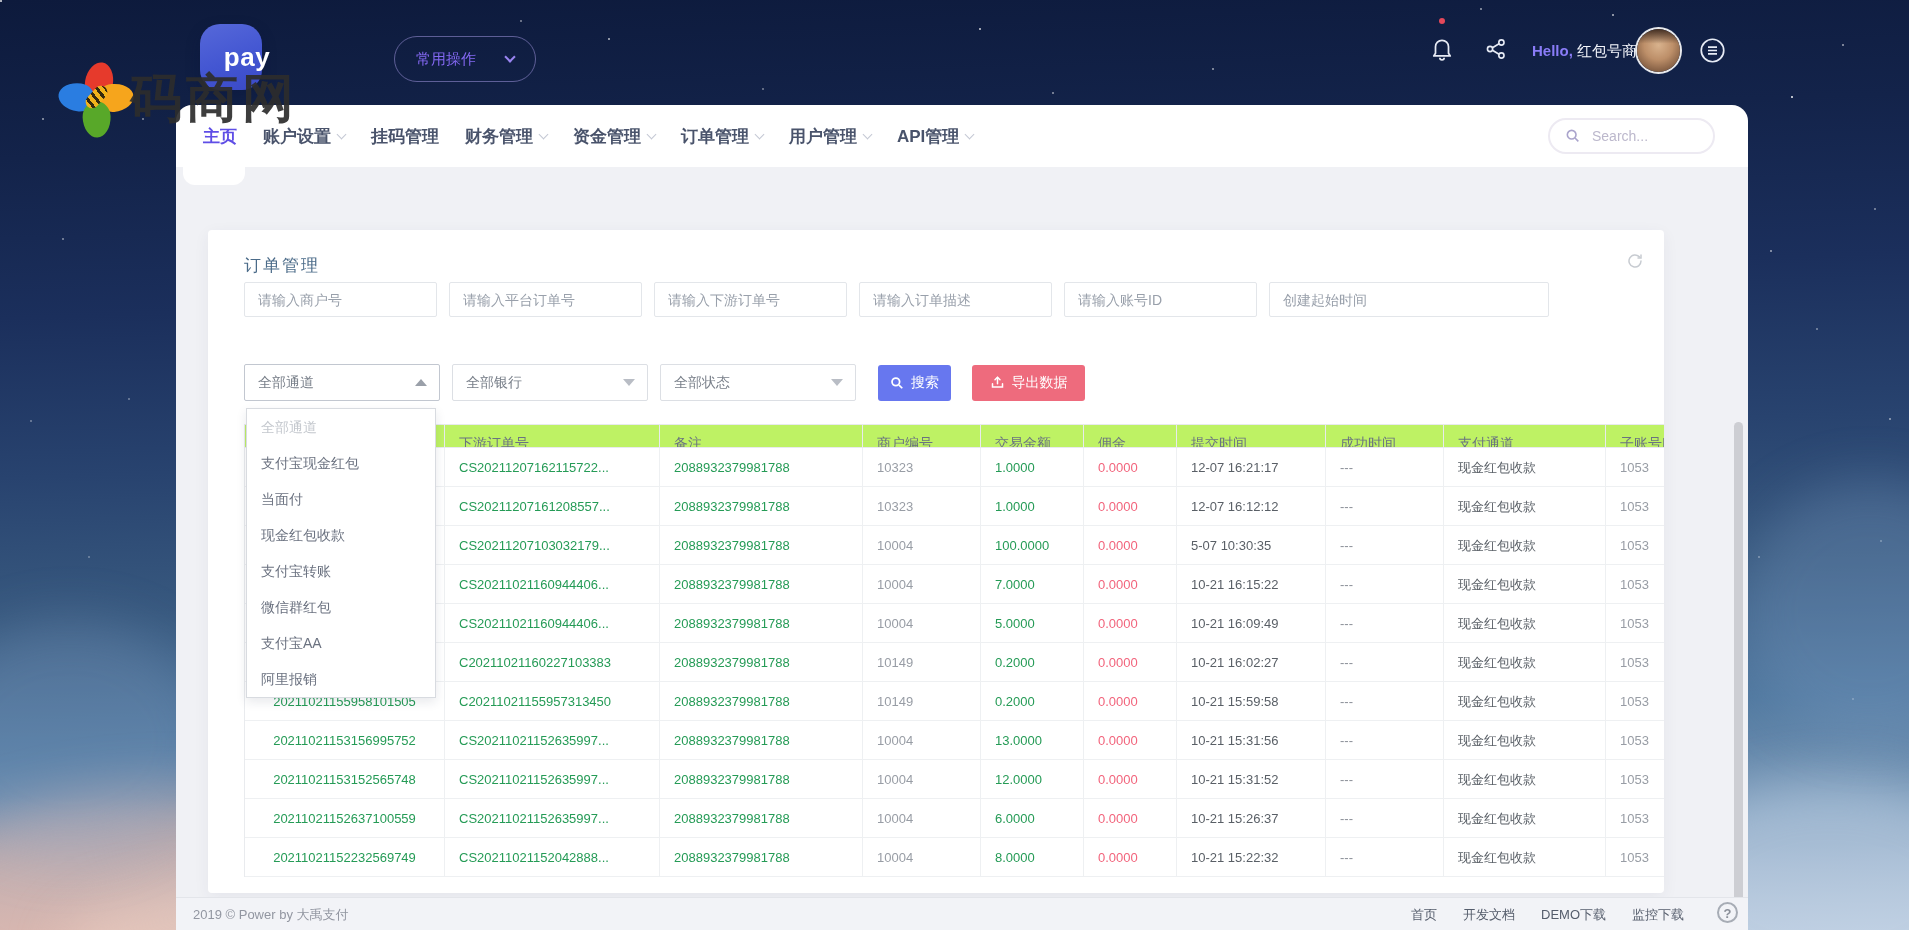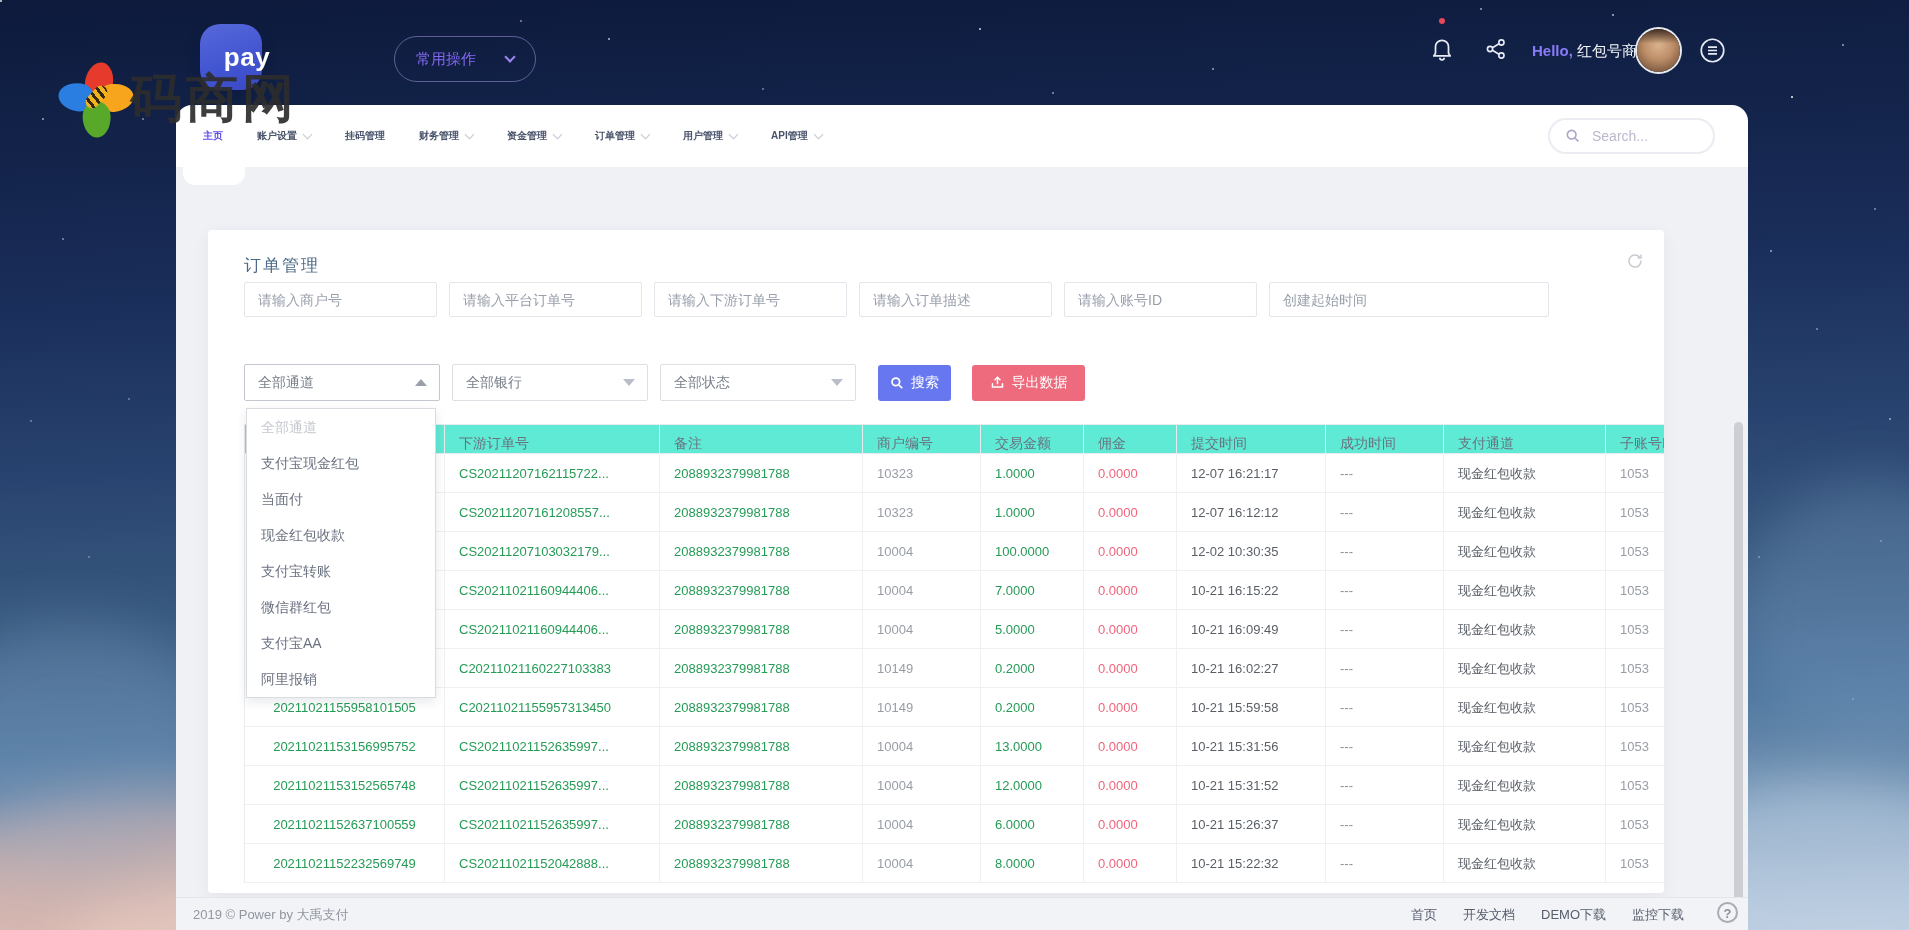--- a/index.html
+++ b/index.html
@@ -52,21 +52,21 @@
   .petal{position:absolute;left:30px;top:12px;width:28px;height:36px;border-radius:50% 50% 48% 48%/58% 58% 42% 42%;transform-origin:50% 105%;}
   .p-red{background:#e63a2c;transform:rotate(10deg);}
   .p-blue{background:#2a7de1;transform:rotate(-82deg);}
   .p-orange{background:#f6a51c;transform:rotate(84deg);}
   .p-green{background:#58a829;transform:rotate(178deg);}
   .bee{position:absolute;left:38px;top:34px;width:13px;height:26px;border-radius:7px;transform:rotate(42deg);
     background:repeating-linear-gradient(10deg,#f2b31b 0 4px,#35290f 4px 7px);}
   
   .navbar{position:absolute;left:176px;top:105px;width:1572px;height:62px;background:#fff;border-radius:16px 16px 0 0;
     display:flex;align-items:center;padding-left:27px;z-index:5;}
-  .nav-item{display:flex;align-items:center;gap:7px;margin-right:34px;font-size:10px;font-weight:bold;color:#49536b;cursor:pointer;white-space:nowrap;}
+  .nav-item{display:flex;align-items:center;gap:7px;margin-right:26px;font-size:17px;font-weight:bold;color:#49536b;cursor:pointer;white-space:nowrap;}
   .nav-item.active{color:#5f4ee6;}
   .nchev{display:inline-block;width:7px;height:7px;border-right:1.6px solid #c4c8d4;border-bottom:1.6px solid #c4c8d4;transform:rotate(45deg);margin-top:-4px;}
   .searchpill{position:absolute;right:33px;top:13px;width:167px;height:36px;border:2px solid #edeaf2;border-radius:19px;
     display:flex;align-items:center;gap:9px;padding-left:15px;background:#fff;}
   .searchpill input{border:none;outline:none;width:110px;font-size:14px;color:#6b6880;background:transparent;font-family:inherit;}
   .searchpill input::placeholder{color:#bcb8cc;}
   .content{position:absolute;left:176px;top:167px;width:1572px;height:763px;background:#f0f1f5;z-index:4;}
   .tabnotch{position:absolute;left:7px;top:0;width:62px;height:18px;background:#fff;border-radius:0 0 12px 12px;}
   .scrollthumb{position:absolute;right:5px;top:255px;width:9px;height:500px;background:#cdced3;border-radius:5px;cursor:pointer;}
   
@@ -92,21 +92,21 @@
   .btn-export{width:113px;background:#ee6b7d;margin-left:21px;}
   
   .ddown{position:absolute;left:38px;top:178px;width:190px;background:#fff;border:1px solid #d8dbe0;
     box-shadow:0 4px 10px rgba(30,40,70,.10);z-index:30;}
   .dopt{height:36px;line-height:36px;padding-left:14px;font-size:14px;color:#6b7280;cursor:pointer;}
   .dopt.dis{color:#c4c8ce;}
   
   .tablewrap{position:absolute;left:36px;top:194px;width:1420px;overflow:hidden;}
   .tinner{width:1482px;border-left:1px solid #e9ebee;}
   .trow{display:flex;height:39px;border-bottom:1px solid #eef0f2;background:#fff;}
-  .thead{height:30px;background:#5eead4;border-top:1px solid #e8eaed;border-bottom:1px solid #e8eaed;}
+  .thead{height:24px;background:#bef264;border-top:1px solid #e8eaed;border-bottom:1px solid #e8eaed;}
   .tc{padding:0 14px;line-height:39px;font-size:13px;border-right:1px solid #eef0f2;overflow:hidden;white-space:nowrap;flex:none;}
   .thead .tc{line-height:37px;font-size:14px;color:#6a7380;border-right:1px solid #e8eaed;}
   .tc0{width:200px;} .tc1{width:215px;} .tc2{width:203px;} .tc3{width:118px;} .tc4{width:103px;}
   .tc5{width:93px;} .tc6{width:149px;} .tc7{width:118px;} .tc8{width:162px;} .tc9{width:121px;}
   .g{color:#259b56;} .r{color:#f2647c;} .dk{color:#595f66;} .mu{color:#989da5;} .mu2{color:#8b9098;} .ctr{text-align:center;}
   
   .footer{position:absolute;left:0;top:730px;width:100%;height:33px;border-top:1px solid #e3e5ea;background:#f2f3f7;}
   .copyright{position:absolute;left:17px;top:8px;font-size:13px;color:#9296a1;}
   .flinks{position:absolute;right:64px;top:8px;display:flex;gap:26px;font-size:13px;color:#555d6c;}
   .flinks span{cursor:pointer;}
@@ -290,21 +290,21 @@
                 <div class="tc tc8 dk">现金红包收款</div>
                 <div class="tc tc9 mu">1053</div>
               </div>
               <div class="trow">
                 <div class="tc tc0 g ctr"></div>
                 <div class="tc tc1 g">CS20211207103032179...</div>
                 <div class="tc tc2 g">2088932379981788</div>
                 <div class="tc tc3 mu">10004</div>
                 <div class="tc tc4 g">100.0000</div>
                 <div class="tc tc5 r">0.0000</div>
-                <div class="tc tc6 dk">12-02 10:30:35</div>
+                <div class="tc tc6 dk">5-07 10:30:35</div>
                 <div class="tc tc7 mu2">---</div>
                 <div class="tc tc8 dk">现金红包收款</div>
                 <div class="tc tc9 mu">1053</div>
               </div>
               <div class="trow">
                 <div class="tc tc0 g ctr"></div>
                 <div class="tc tc1 g">CS20211021160944406...</div>
                 <div class="tc tc2 g">2088932379981788</div>
                 <div class="tc tc3 mu">10004</div>
                 <div class="tc tc4 g">7.0000</div>

